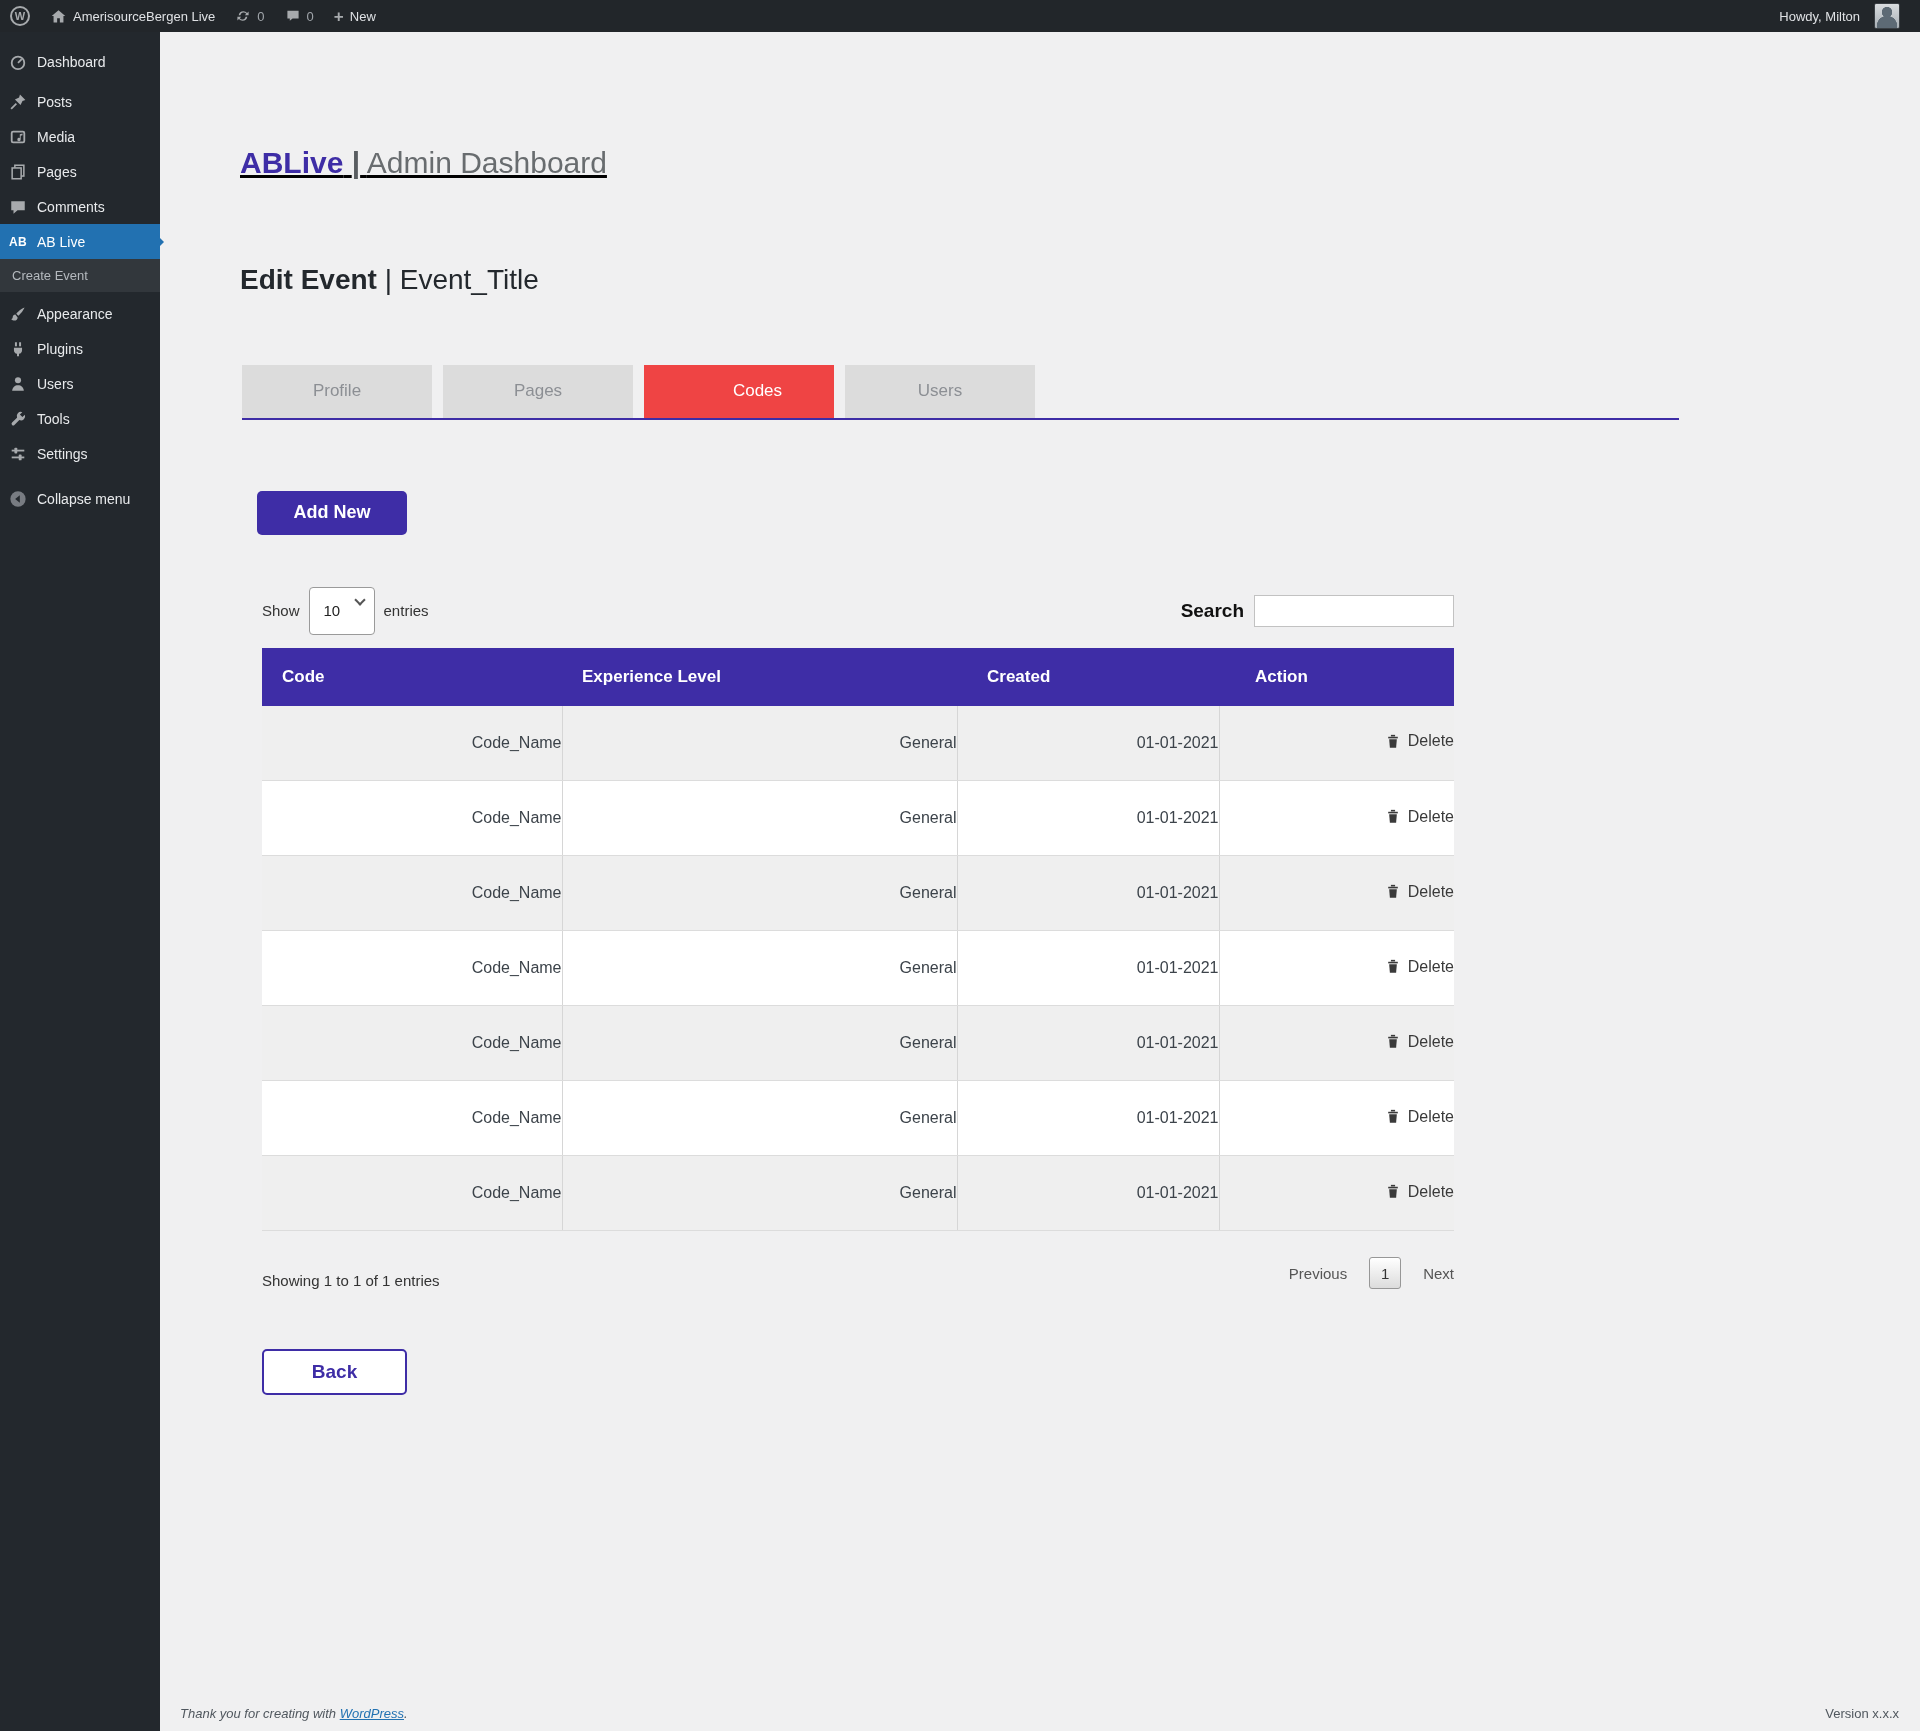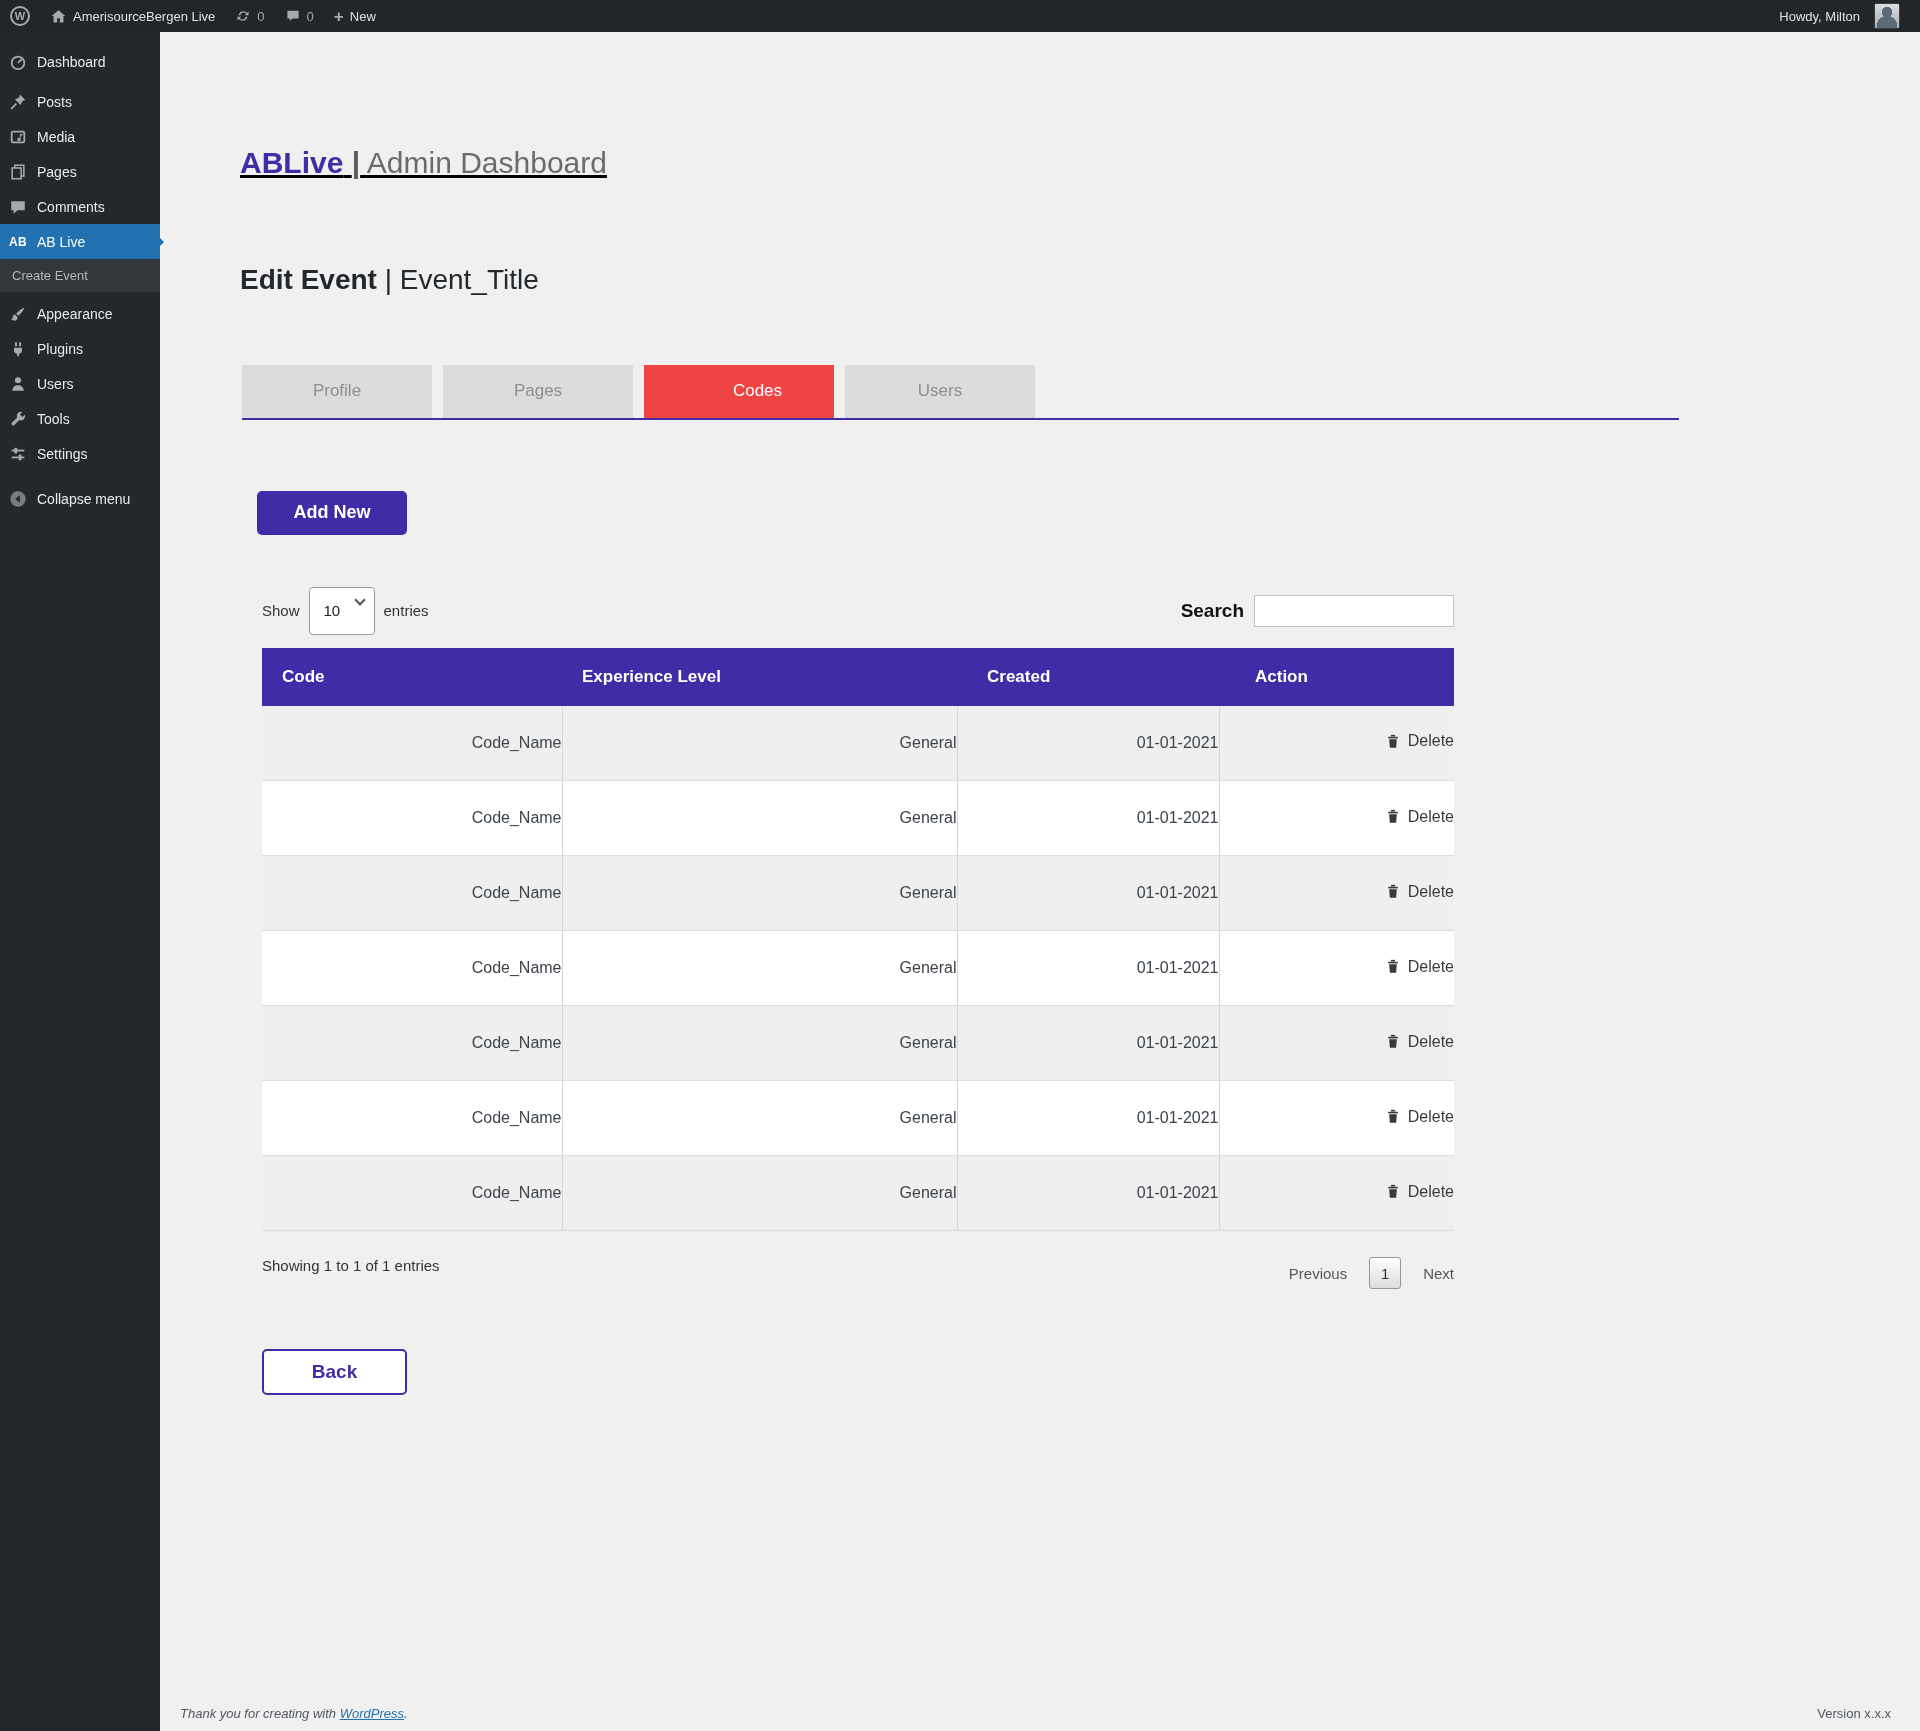--- a/index.html
+++ b/index.html
@@ -126,39 +126,39 @@
     padding-left: 20px; border-bottom: 1px solid #dcdcdc;
   }
   .codes-table tbody td + td { border-left: 1px solid #d6d6d6; }
   .codes-table tbody tr:nth-child(odd) { background: #efefef; }
   .codes-table tbody tr:nth-child(even) { background: #ffffff; }
   .codes-table .col-created { padding-left: 30px; }
   .codes-table .col-action { padding-left: 36px; }
   .delete-btn { display: inline-flex; align-items: center; gap: 7px; cursor: pointer; color: #3a3a3a; }
   .delete-btn svg { display: block; }
 
-  .dt-footer { margin-top: 26px; display: flex; align-items: flex-start; justify-content: space-between; }
+  .dt-footer { margin-top: 26px; display: flex; align-items: flex-end; justify-content: space-between; }
   .dt-summary { font-size: 15px; color: #333; }
   .dt-paginate { display: flex; align-items: center; gap: 22px; font-size: 15px; color: #555; }
   .page-btn {
     width: 32px; height: 32px; border: 1px solid #979797; border-radius: 3px;
     background: linear-gradient(#ffffff, #dcdcdc); color: #333;
     display: flex; align-items: center; justify-content: center; cursor: pointer;
   }
   .page-link { cursor: pointer; }
 
   .back-btn {
     margin-top: 60px; margin-left: 22px; width: 145px; height: 46px;
     background: #fff; border: 2px solid #3E2DA6; border-radius: 5px;
     color: #3E2DA6; font-size: 19px; font-weight: bold; cursor: pointer;
     font-family: "Liberation Sans", "DejaVu Sans", sans-serif;
   }
 
   .wp-footer {
-    position: absolute; left: 20px; right: 29px; bottom: 10px;
+    position: absolute; left: 20px; right: 21px; bottom: 10px;
     display: flex; justify-content: space-between; align-items: center;
     font-size: 13px; color: #50575e;
   }
   .thanks { font-style: italic; }
   .wp-link { color: #2271b1; text-decoration: underline; cursor: pointer; }
   .version-text { font-size: 13px; color: #50575e; }
 </style>
 </head>
 <body>
 

